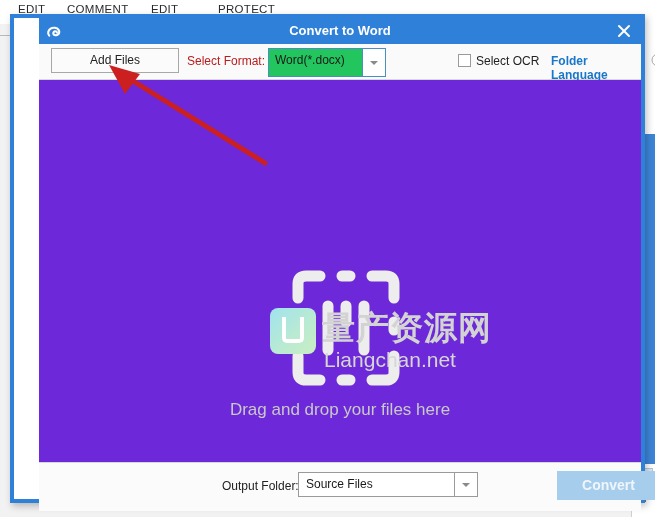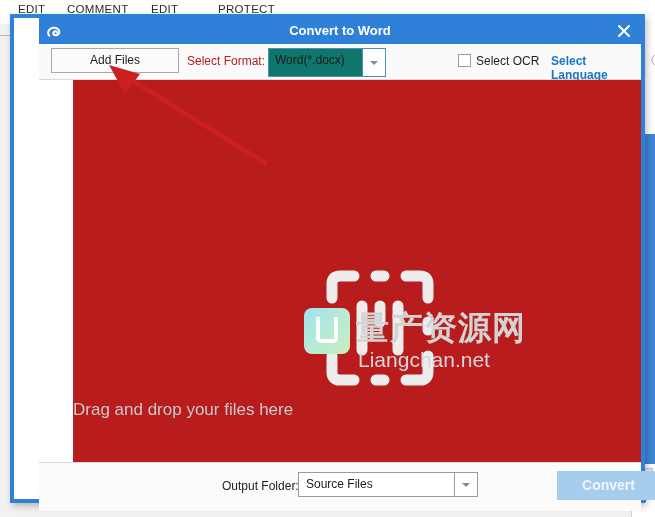--- a/index.html
+++ b/index.html
@@ -179,21 +179,21 @@
     color: #b91c1c;
   }
   #format-select {
     position: absolute;
     left: 229px;
     top: 4px;
     width: 118px;
     height: 29px;
     box-sizing: border-box;
     border: 1px solid #4a90bf;
-    background: #0f766e;
+    background: #22c55e;
     cursor: pointer;
   }
   #format-select-value {
     position: absolute;
     left: 6px;
     top: 4px;
     font-size: 12px;
     color: #1a1a1a;
     white-space: nowrap;
   }
@@ -250,22 +250,21 @@
     top: 9px;
     width: 14px;
     height: 14px;
     cursor: pointer;
   }
 
   
   #drop-area {
     position: relative;
     height: 382px;
-    background: #b91c1c;
-    margin-left: 34px;
+    background: #6d28d9;
   }
   #watermark {
     position: absolute;
     left: 183px;
     top: 186px;
     width: 270px;
     height: 130px;
   }
   #watermark-frame {
     position: absolute;
@@ -311,20 +310,21 @@
     left: 102px;
     top: 82px;
     font-size: 21px;
     color: #d6d6d6;
     white-space: nowrap;
   }
   #drop-hint {
     position: absolute;
     left: 0; right: 0;
     top: 320px;
+    text-align: center;
     font-size: 17px;
     color: #c9c9c9;
   }
 
   
   #dialog-footer {
     position: relative;
     height: 48px;
     background: #fbfbfb;
     border-top: 1px solid #d8d8d8;
@@ -455,21 +455,21 @@
     <div id="format-select">
       <div id="format-select-value">Word(*.docx)</div>
       <div id="format-select-arrowbox">
         <span class="caret-down"></span>
       </div>
     </div>
 
     <div id="ocr-checkbox"></div>
     <div id="ocr-label">Select OCR</div>
 
-    <div id="select-language-link">Select Language</div>
+    <div id="select-language-link">Folder Language</div>
 
     <div id="info-icon">
       <svg width="14" height="14" viewBox="0 0 14 14">
         <circle cx="7" cy="7" r="6" fill="none" stroke="#a9a9a9" stroke-width="1"></circle>
         <circle cx="7" cy="4.1" r="0.85" fill="#a9a9a9"></circle>
         <rect x="6.3" y="5.8" width="1.4" height="4.6" rx="0.6" fill="#a9a9a9"></rect>
       </svg>
     </div>
   </div>
 

